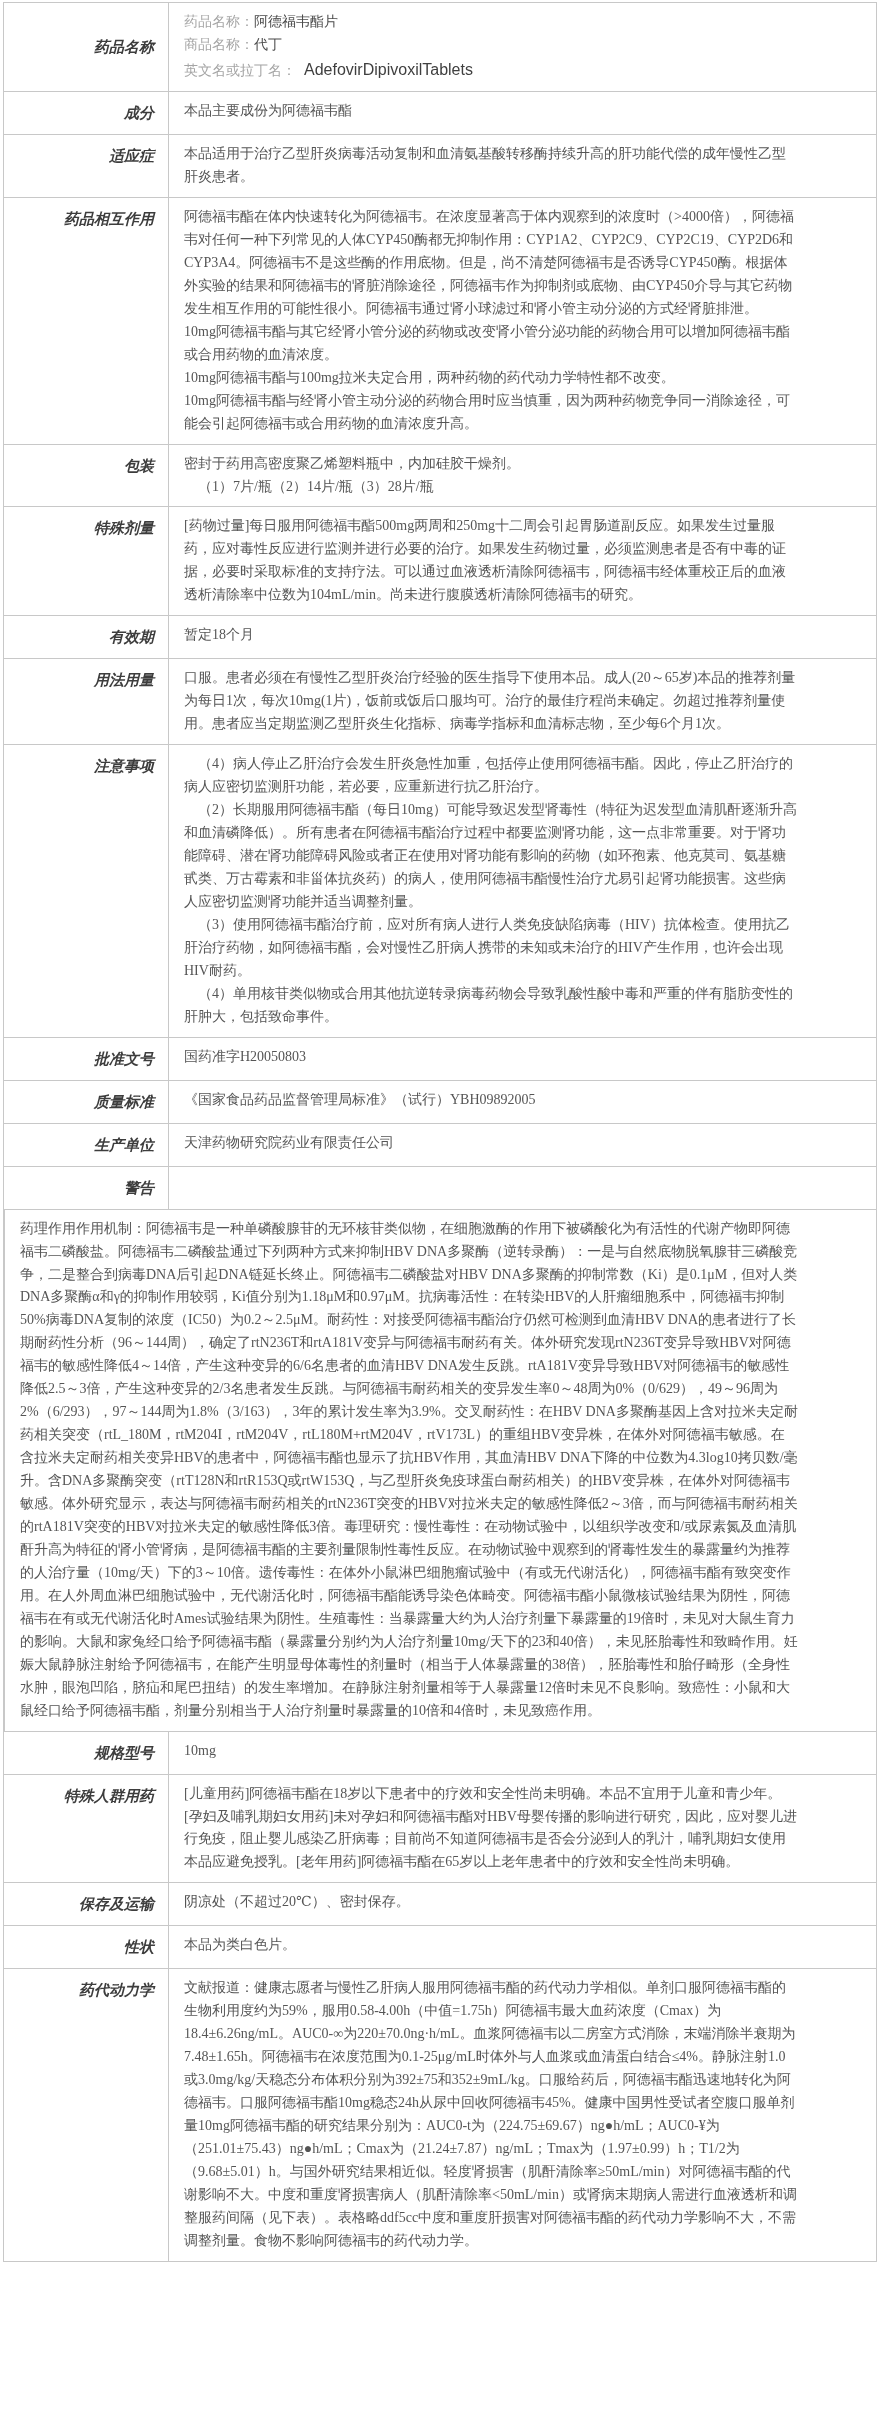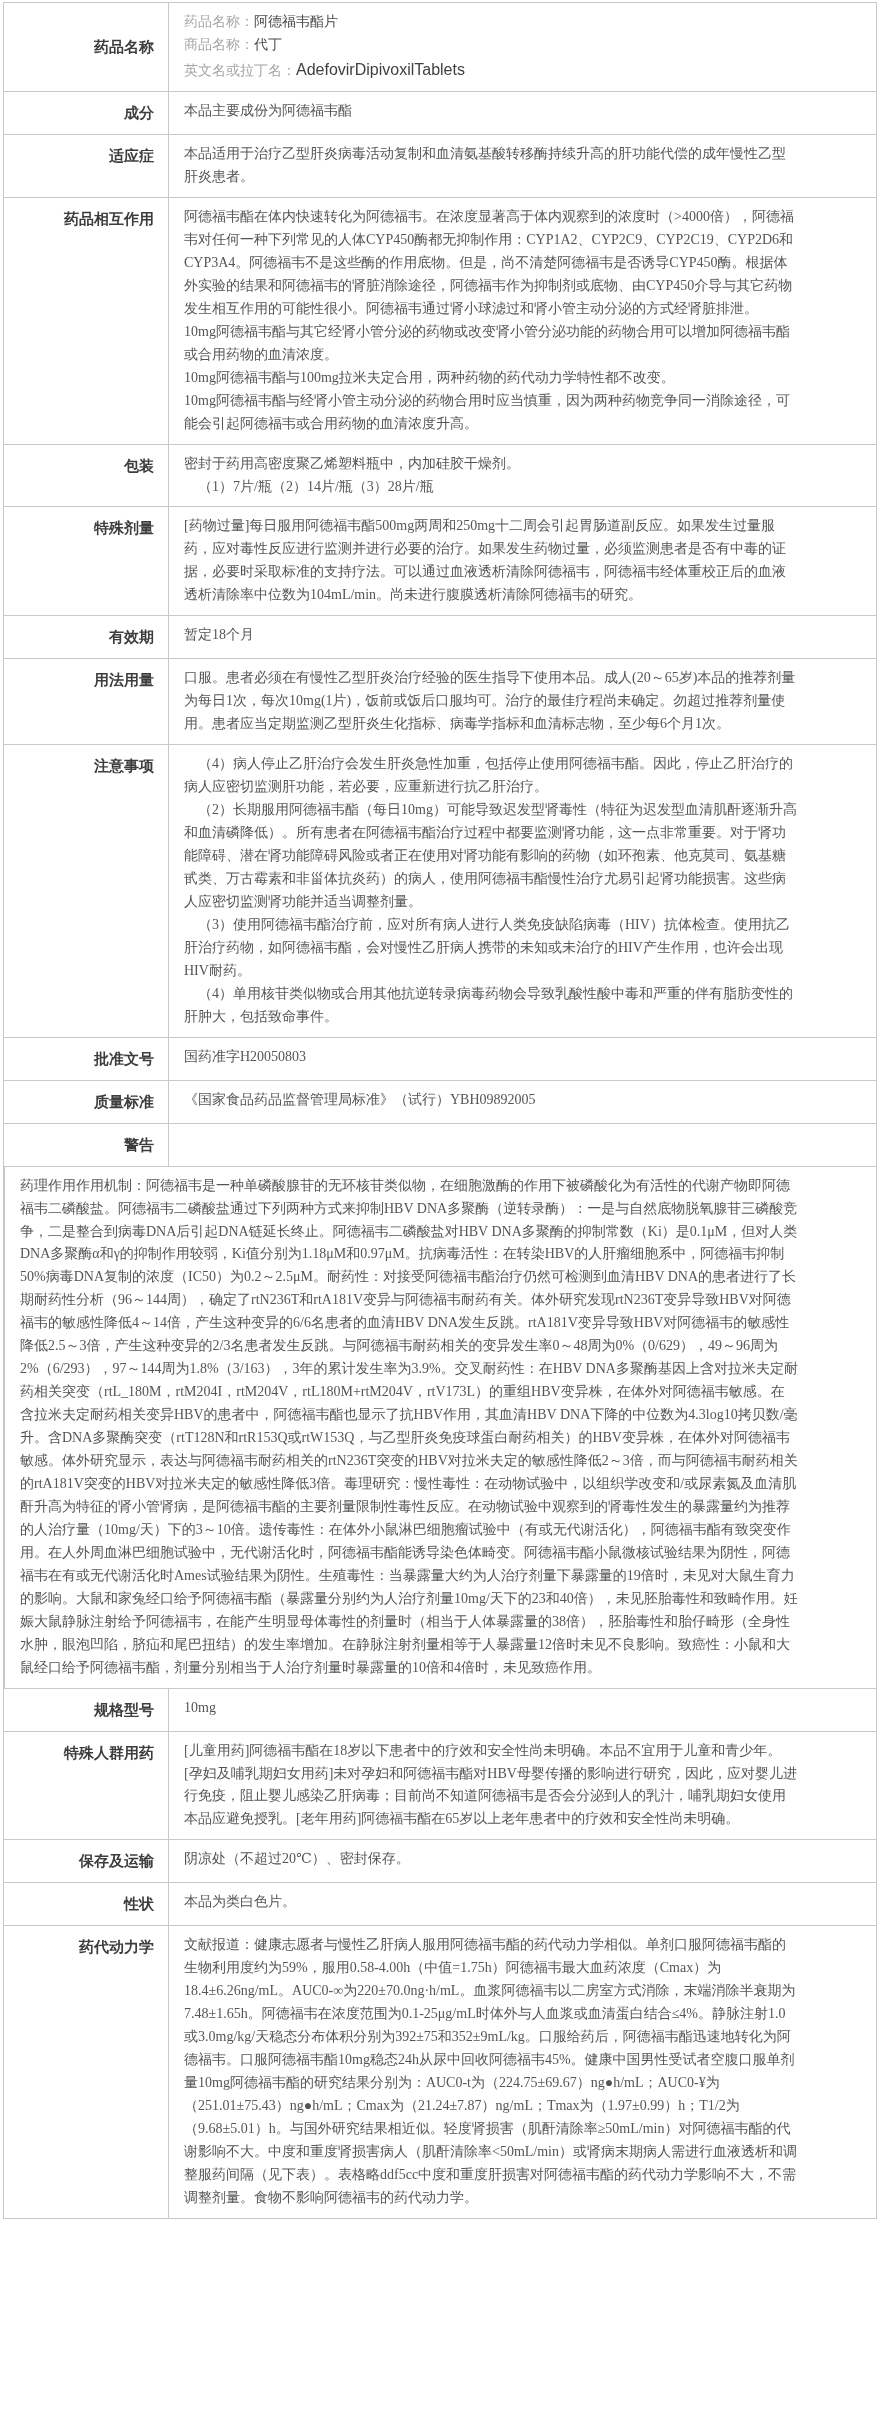--- a/index.html
+++ b/index.html
@@ -29,20 +29,21 @@
     box-sizing: border-box;
     text-align: right;
     padding: 9px 14px 9px 6px;
     font-size: 15px;
     font-weight: bold;
     color: #3d3d3d;
     line-height: 1.6;
     display: flex;
     flex-direction: column;
     justify-content: flex-start;
+    font-style: italic;
   }
   .row.center-label .label-cell { justify-content: center; }
   .content-cell {
     flex: 1 1 auto;
     box-sizing: border-box;
     border-left: 1px solid #c8c8c8;
     padding: 8px 78px 8px 15px;
     font-size: 14px;
     color: #555555;
     line-height: 1.64;
@@ -52,20 +53,21 @@
     margin: 0;
     word-break: break-word;
   }
   .kv-line { margin: 1px 0; }
   .kv-key { color: #a5a5a5; text-align: right; }
   .kv-value { color: #4a4a4a; }
   .kv-value.latin {
     font-size: 16px;
     font-family: "Liberation Sans", "DejaVu Sans", sans-serif;
     color: #3f3f3f;
+    margin-left: 8px;
   }
 </style>
 </head>
 <body>
 
 <div class="doc-wrap">
   <div class="drug-table" id="table-root">
       <div class="row center-label">
         <div class="label-cell">
           <span>药品名称</span>
@@ -158,20 +160,28 @@
       <div class="row">
         <div class="label-cell">
           <span>质量标准</span>
         </div>
         <div class="content-cell">
           <p>《国家食品药品监督管理局标准》（试行）YBH09892005</p>
         </div>
       </div>
       <div class="row">
         <div class="label-cell">
+          <span>生产单位</span>
+        </div>
+        <div class="content-cell">
+          <p>天津药物研究院药业有限责任公司</p>
+        </div>
+      </div>
+      <div class="row">
+        <div class="label-cell">
           <span>警告</span>
         </div>
         <div class="content-cell"></div>
       </div>
       <div class="row">
         <div class="content-cell">
           <p>药理作用作用机制：阿德福韦是一种单磷酸腺苷的无环核苷类似物，在细胞激酶的作用下被磷酸化为有活性的代谢产物即阿德福韦二磷酸盐。阿德福韦二磷酸盐通过下列两种方式来抑制HBV DNA多聚酶（逆转录酶）：一是与自然底物脱氧腺苷三磷酸竞争，二是整合到病毒DNA后引起DNA链延长终止。阿德福韦二磷酸盐对HBV DNA多聚酶的抑制常数（Ki）是0.1μM，但对人类DNA多聚酶α和γ的抑制作用较弱，Ki值分别为1.18μM和0.97μM。抗病毒活性：在转染HBV的人肝瘤细胞系中，阿德福韦抑制50%病毒DNA复制的浓度（IC50）为0.2～2.5μM。耐药性：对接受阿德福韦酯治疗仍然可检测到血清HBV DNA的患者进行了长期耐药性分析（96～144周），确定了rtN236T和rtA181V变异与阿德福韦耐药有关。体外研究发现rtN236T变异导致HBV对阿德福韦的敏感性降低4～14倍，产生这种变异的6/6名患者的血清HBV DNA发生反跳。rtA181V变异导致HBV对阿德福韦的敏感性降低2.5～3倍，产生这种变异的2/3名患者发生反跳。与阿德福韦耐药相关的变异发生率0～48周为0%（0/629），49～96周为2%（6/293），97～144周为1.8%（3/163），3年的累计发生率为3.9%。交叉耐药性：在HBV DNA多聚酶基因上含对拉米夫定耐药相关突变（rtL_180M，rtM204I，rtM204V，rtL180M+rtM204V，rtV173L）的重组HBV变异株，在体外对阿德福韦敏感。在含拉米夫定耐药相关变异HBV的患者中，阿德福韦酯也显示了抗HBV作用，其血清HBV DNA下降的中位数为4.3log10拷贝数/毫升。含DNA多聚酶突变（rtT128N和rtR153Q或rtW153Q，与乙型肝炎免疫球蛋白耐药相关）的HBV变异株，在体外对阿德福韦敏感。体外研究显示，表达与阿德福韦耐药相关的rtN236T突变的HBV对拉米夫定的敏感性降低2～3倍，而与阿德福韦耐药相关的rtA181V突变的HBV对拉米夫定的敏感性降低3倍。毒理研究：慢性毒性：在动物试验中，以组织学改变和/或尿素氮及血清肌酐升高为特征的肾小管肾病，是阿德福韦酯的主要剂量限制性毒性反应。在动物试验中观察到的肾毒性发生的暴露量约为推荐的人治疗量（10mg/天）下的3～10倍。遗传毒性：在体外小鼠淋巴细胞瘤试验中（有或无代谢活化），阿德福韦酯有致突变作用。在人外周血淋巴细胞试验中，无代谢活化时，阿德福韦酯能诱导染色体畸变。阿德福韦酯小鼠微核试验结果为阴性，阿德福韦在有或无代谢活化时Ames试验结果为阴性。生殖毒性：当暴露量大约为人治疗剂量下暴露量的19倍时，未见对大鼠生育力的影响。大鼠和家兔经口给予阿德福韦酯（暴露量分别约为人治疗剂量10mg/天下的23和40倍），未见胚胎毒性和致畸作用。妊娠大鼠静脉注射给予阿德福韦，在能产生明显母体毒性的剂量时（相当于人体暴露量的38倍），胚胎毒性和胎仔畸形（全身性水肿，眼泡凹陷，脐疝和尾巴扭结）的发生率增加。在静脉注射剂量相等于人暴露量12倍时未见不良影响。致癌性：小鼠和大鼠经口给予阿德福韦酯，剂量分别相当于人治疗剂量时暴露量的10倍和4倍时，未见致癌作用。</p>
         </div>
       </div>
       <div class="row">

